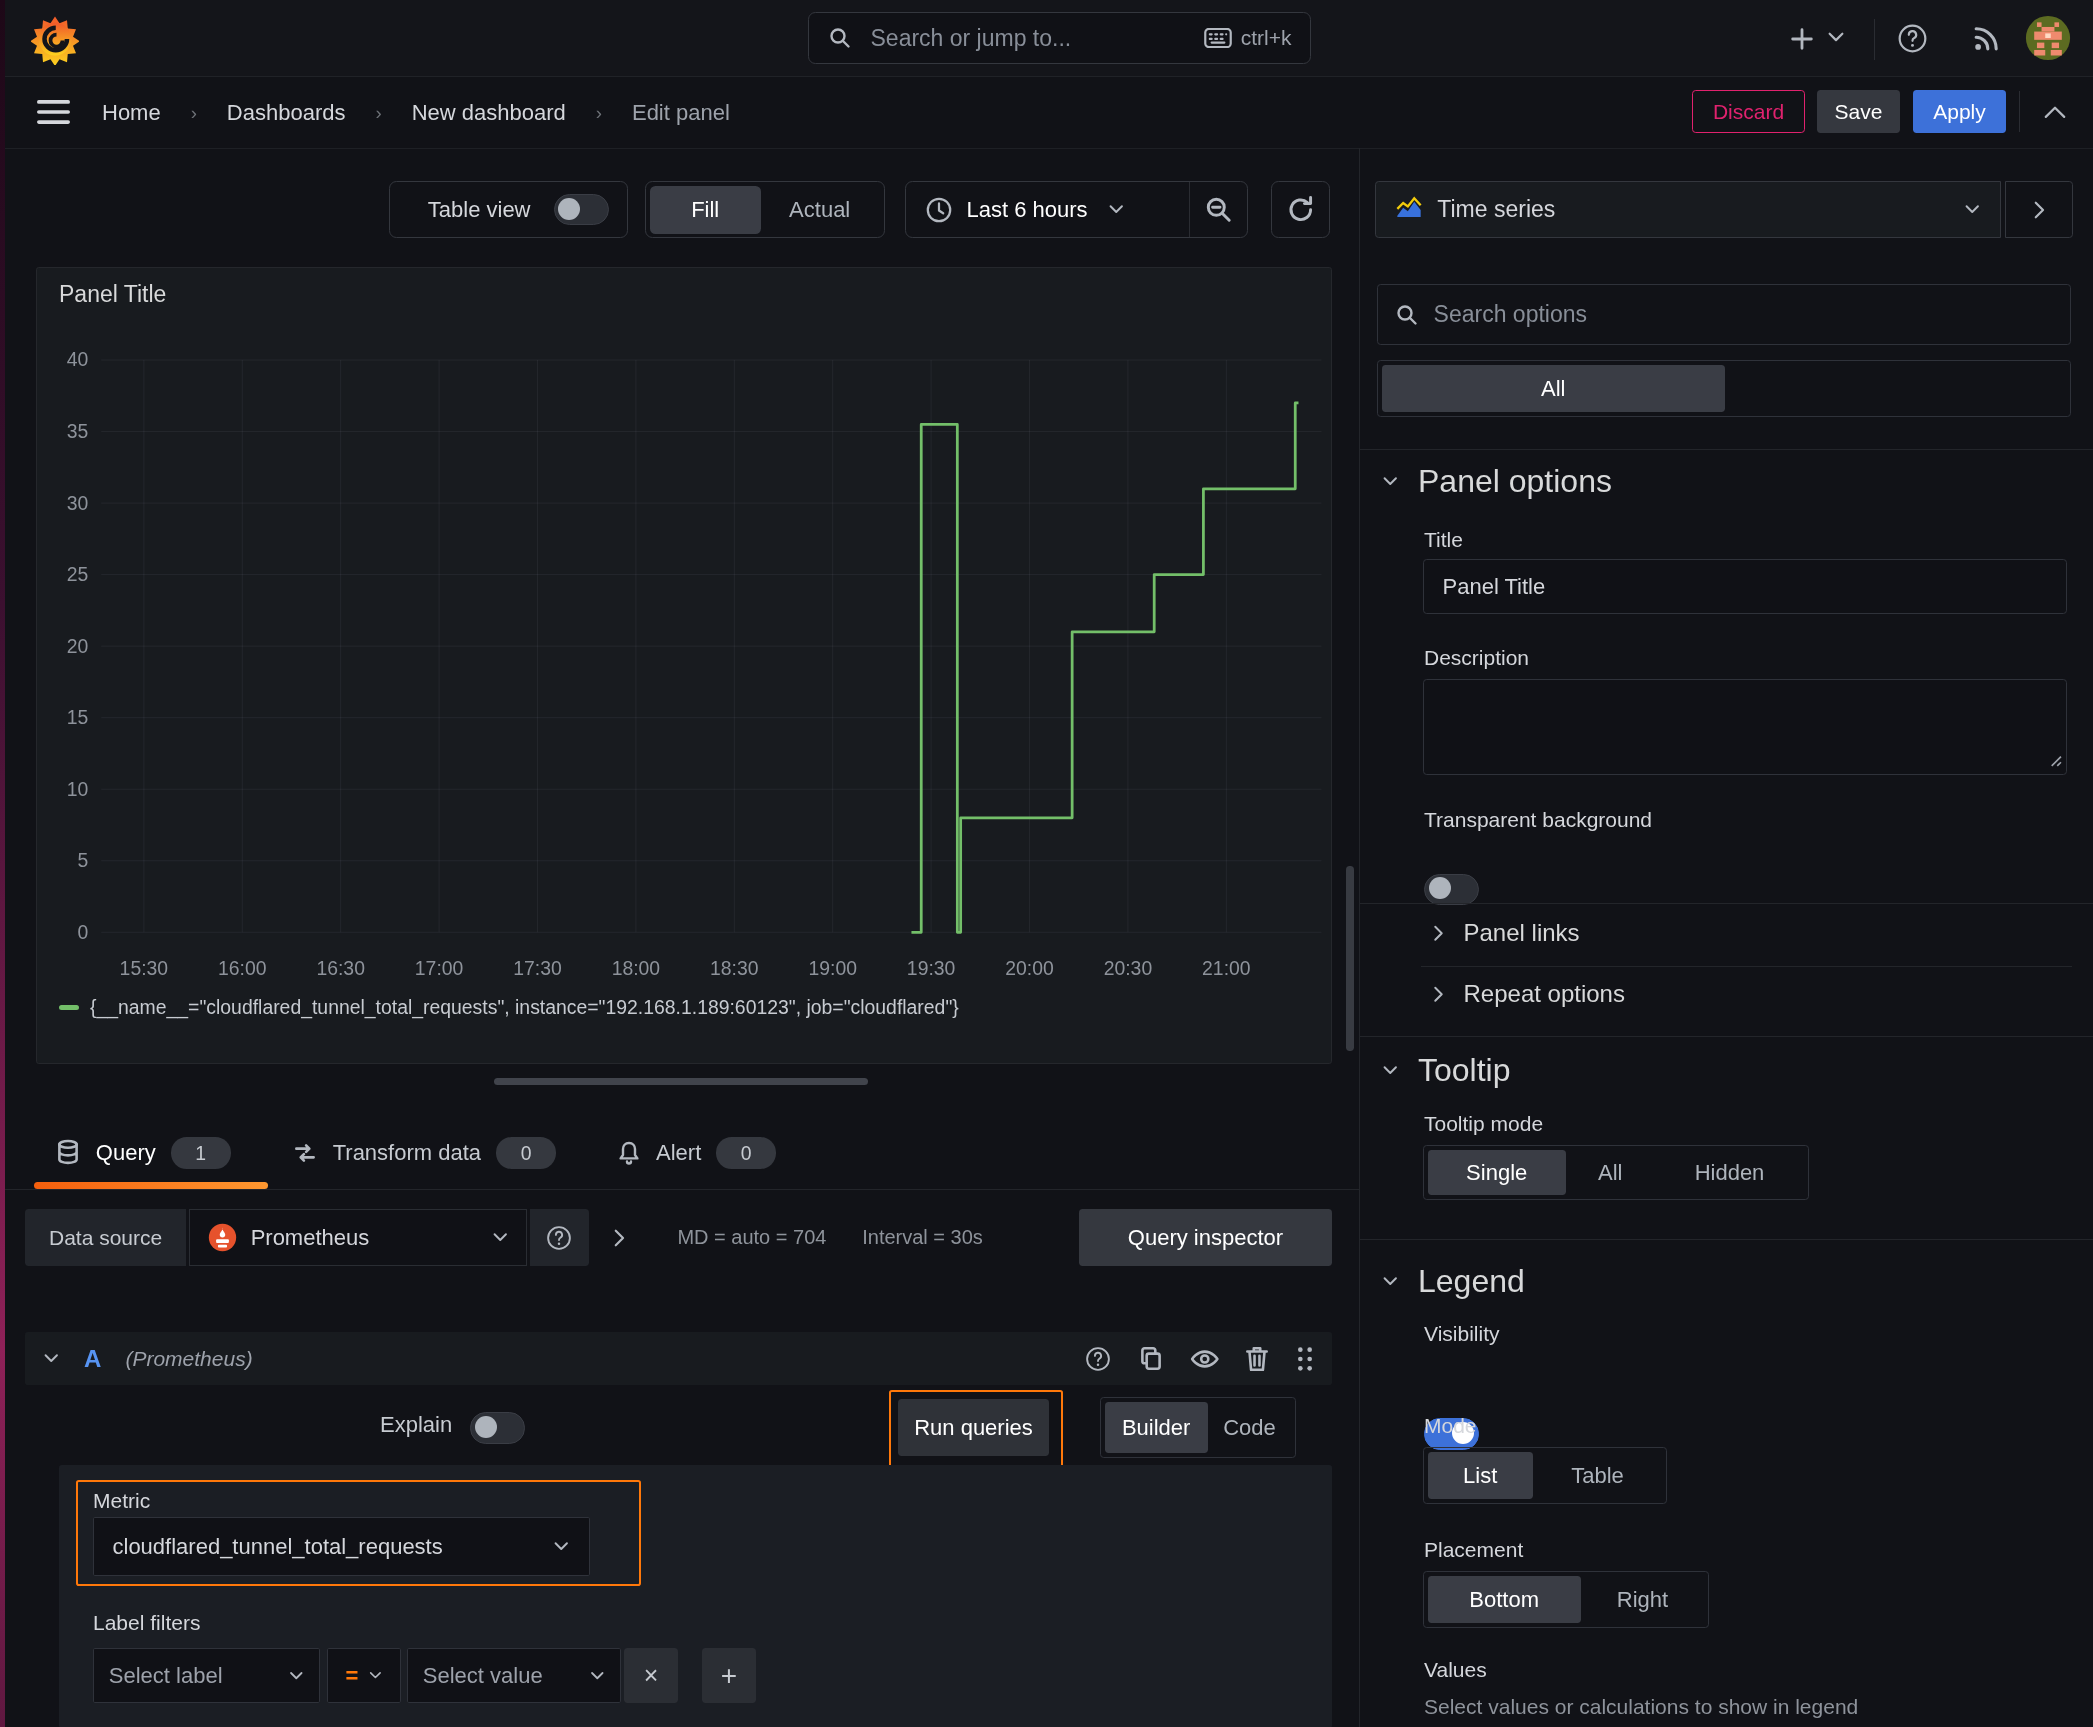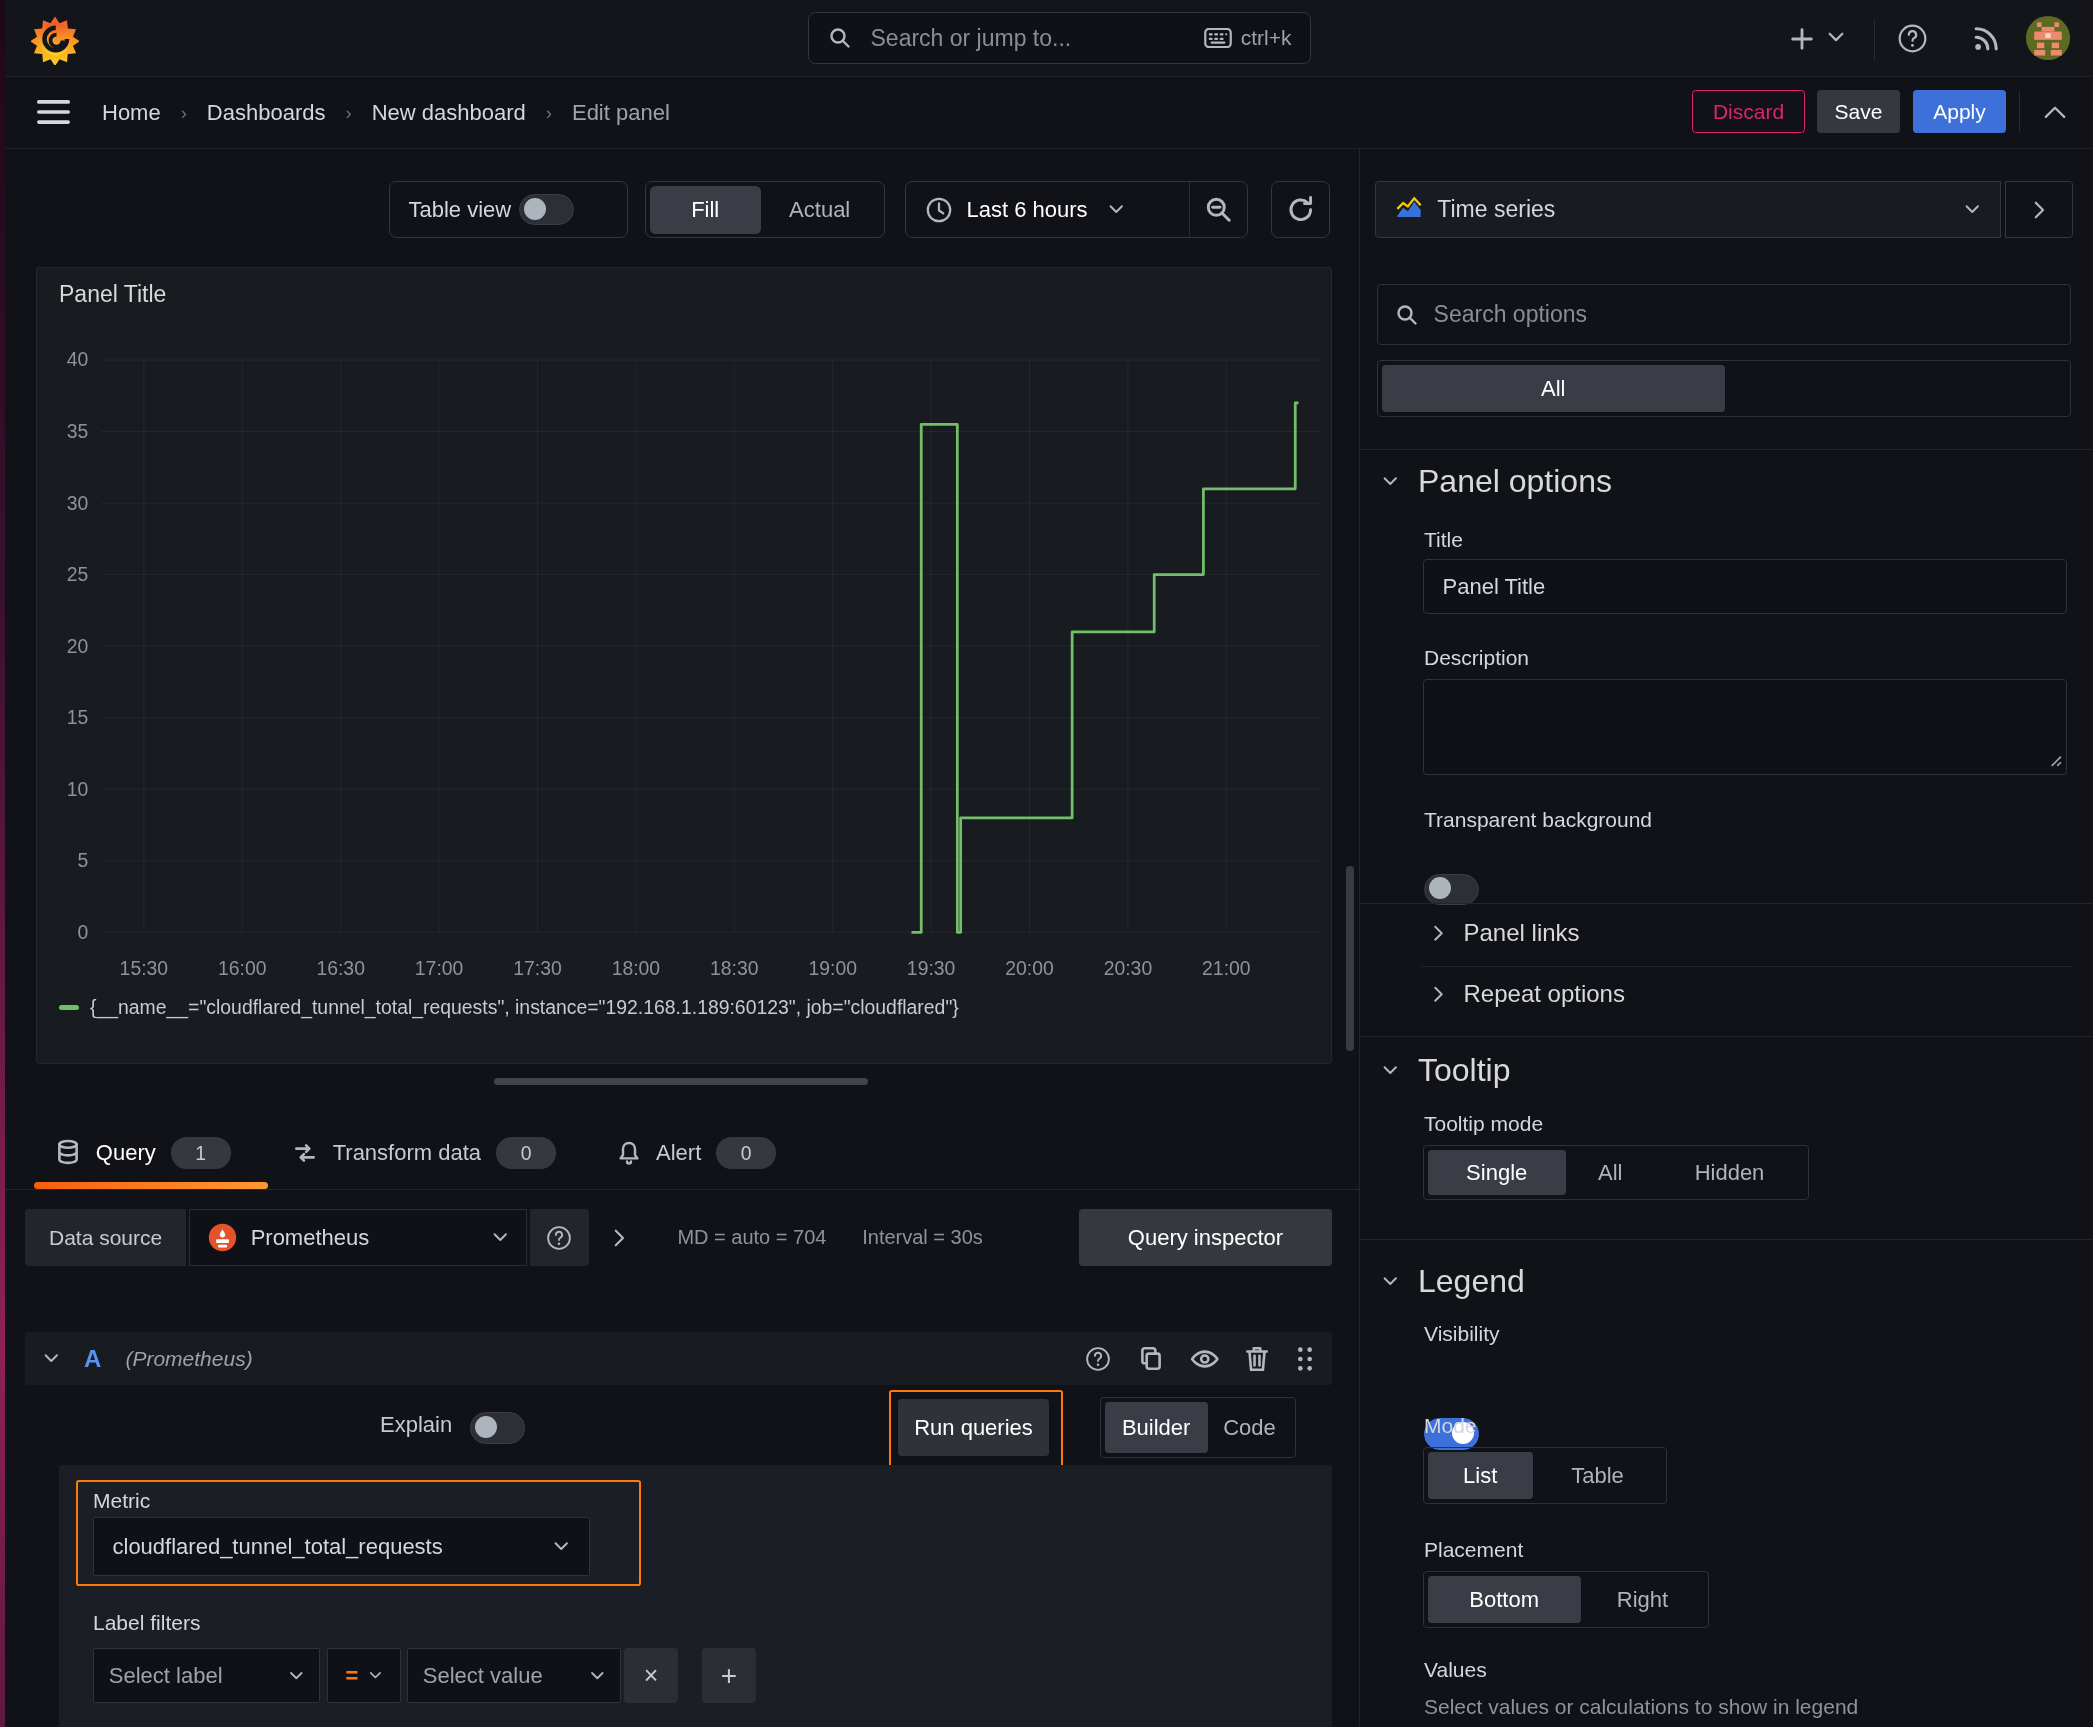--- a/index.html
+++ b/index.html
@@ -8,21 +8,21 @@
   .abs{position:absolute;}
   .edge{position:absolute;left:0;top:0;width:4.6px;height:100%;
         background:linear-gradient(180deg,#1d0817 0%,#3c1030 35%,#8f2158 78%,#5f1840 100%);z-index:50;}
   
   .topbar{left:0;top:0;width:2093px;height:76px;background:#14151a;border-bottom:0.9px solid #202227;}
   .navbar{left:0;top:77px;width:2093px;height:71px;background:#111217;border-bottom:0.9px solid #1e2025;}
   .searchbox{left:808px;top:12px;width:503px;height:52px;border:0.9px solid #34373e;border-radius:7.4px;
              background:#101116;display:flex;align-items:center;gap:19px;padding:0 18.5px;box-sizing:border-box;}
   .searchbox .ph{color:#888e98;font-size:23px;flex:1;}
   .shortcut{color:#9da2ab;font-size:21px;display:flex;align-items:center;gap:9.2px;}
-  .crumbs{left:102px;top:77px;height:71px;display:flex;align-items:center;gap:20px;font-size:22px;}
+  .crumbs{left:102px;top:77px;height:71px;display:flex;align-items:center;gap:30px;font-size:22px;}
   .crumb{color:#d5d7dc;cursor:pointer;}
   .crumb.dim{color:#9da2ab;}
   .crumb-sep{color:#6e7278;font-size:18.5px;}
   .btn{display:inline-flex;align-items:center;justify-content:center;border-radius:3.7px;
        font-size:21px;box-sizing:border-box;cursor:pointer;}
   .btn-outline-red{border:0.9px solid #e0226e;color:#e0226e;background:transparent;}
   .btn-gray{background:#35383f;color:#fff;}
   .btn-blue{background:#3d71d9;color:#fff;}
   .vdiv{width:0.9px;background:#2a2c32;}
   
@@ -188,21 +188,21 @@
   <div class="abs btn btn-outline-red" style="left:1692px;top:90px;width:113px;height:43px;">Discard</div>
   <div class="abs btn btn-gray" style="left:1817px;top:90px;width:83px;height:43px;">Save</div>
   <div class="abs btn btn-blue" style="left:1913px;top:90px;width:93px;height:43px;">Apply</div>
   <div class="abs vdiv" style="left:2019px;top:91px;height:41px;"></div>
   <div class="abs icon-btn" style="left:2036px;top:97px;width:37px;height:31px;">
     <svg width="24" height="16.6" viewBox="0 0 26 18">
         <path d="M3 14l10-10 10 10" class="stroke-ic" stroke-width="3"></path>
       </svg>
   </div>
 
-  <div class="abs tbox" style="left:389px;top:181px;width:239px;height:57px;padding:0 18.5px;gap:8px;">
+  <div class="abs tbox" style="left:389px;top:181px;width:239px;height:57px;padding:0 18.5px;gap:23px;justify-content:flex-end;">
     <span style="font-size:22px;color:#d5d7dc;">Table view</span>
     <div class="tog">
         <div class="knob"></div>
       </div>
   </div>
   <div class="abs tbox" style="left:645px;top:181px;width:240px;height:57px;padding:3.7px;">
     <div class="seg-active" style="width:111px;height:48px;display:flex;align-items:center;justify-content:center;font-size:22px;">Fill</div>
     <div class="seg-idle" style="width:118px;display:flex;align-items:center;justify-content:center;font-size:22px;">Actual</div>
   </div>
   <div class="abs tbox" style="left:905px;top:181px;width:343px;height:57px;">

